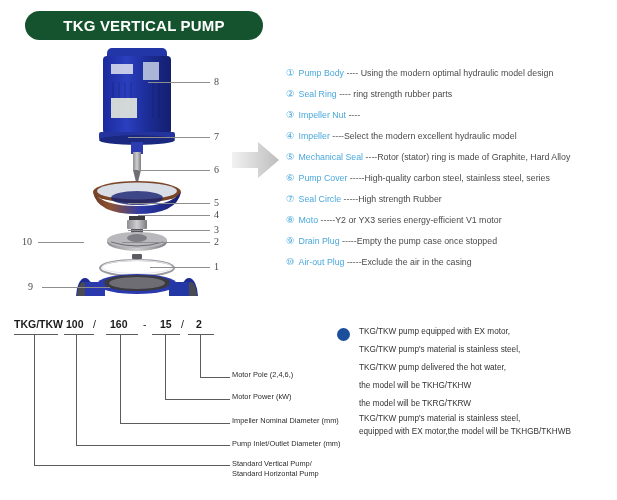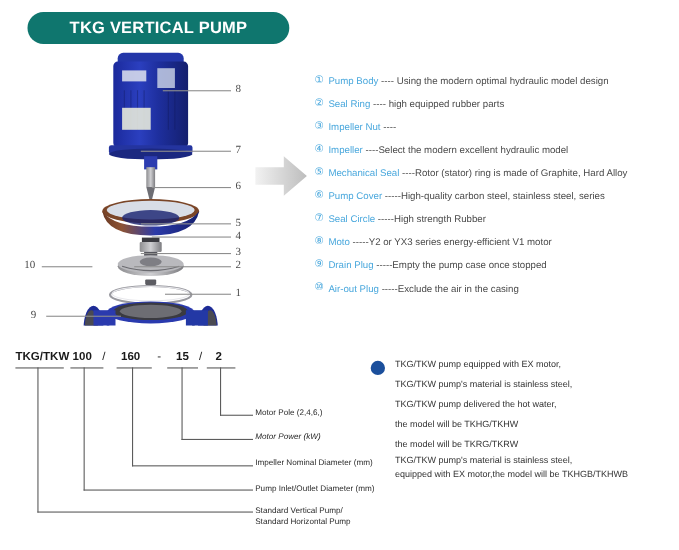--- a/index.html
+++ b/index.html
@@ -7,21 +7,21 @@
     width:617px;height:500px;position:relative;overflow:hidden;
     background:#ffffff;
     font-family:"Liberation Sans","DejaVu Sans",sans-serif;
     -webkit-font-smoothing:antialiased;
   }
   .abs{position:absolute;}
 
   
   #title-pill{
     left:25px;top:11px;width:238px;height:29px;
-    background:#0f766e;border-radius:15px;
+    background:#14532d;border-radius:15px;
     display:flex;align-items:center;justify-content:center;
   }
   #title-pill .t{
     color:#ffffff;font-size:15px;font-weight:bold;letter-spacing:.2px;
     white-space:nowrap;
   }
 
   
   #pump-figure{left:55px;top:46px;width:165px;height:250px;}
 
@@ -230,21 +230,21 @@
   <div class="leg-row">
     <span class="leg-num">①</span>
     <span class="leg-part">Pump Body</span>
     <span class="leg-dash"> ---- </span>
     <span class="leg-desc">Using the modern optimal hydraulic model design</span>
   </div>
   <div class="leg-row">
     <span class="leg-num">②</span>
     <span class="leg-part">Seal Ring</span>
     <span class="leg-dash"> ---- </span>
-    <span class="leg-desc">high equipped rubber parts</span>
+    <span class="leg-desc">ring strength rubber parts</span>
   </div>
   <div class="leg-row">
     <span class="leg-num">③</span>
     <span class="leg-part">Impeller Nut</span>
     <span class="leg-dash"> ----</span>
   </div>
   <div class="leg-row">
     <span class="leg-num">④</span>
     <span class="leg-part">Impeller</span>
     <span class="leg-dash"> ----</span>
@@ -314,21 +314,21 @@
 <div class="nline" style="left:120px;top:334px;width:1px;height:90px;"></div>
 <div class="nline" style="left:120px;top:423px;width:110px;height:1px;"></div>
 
 <div class="nline" style="left:76px;top:334px;width:1px;height:112px;"></div>
 <div class="nline" style="left:76px;top:445px;width:154px;height:1px;"></div>
 
 <div class="nline" style="left:34px;top:334px;width:1px;height:132px;"></div>
 <div class="nline" style="left:34px;top:465px;width:196px;height:1px;"></div>
 
 <div class="nlabel" style="left:232px;top:370px;">Motor Pole (2,4,6,)</div>
-<div class="nlabel" style="left:232px;top:392px;font-style:italic;">Motor Power  (kW)</div>
+<div class="nlabel" style="left:232px;top:392px;">Motor Power  (kW)</div>
 <div class="nlabel" style="left:232px;top:416px;">Impeller Nominal Diameter (mm)</div>
 <div class="nlabel" style="left:232px;top:439px;">Pump Inlet/Outlet Diameter (mm)</div>
 <div class="nlabel" style="left:232px;top:459px;">Standard Vertical  Pump/</div>
 <div class="nlabel" style="left:232px;top:469px;">Standard  Horizontal Pump</div>
 
 <div class="abs" id="notes">
   <div id="note-bullet"></div>
   <div class="note-line">TKG/TKW pump equipped with EX motor,</div>
   <div class="note-line">TKG/TKW pump's material is stainless steel,</div>
   <div class="note-line">TKG/TKW pump delivered the hot water,</div>

